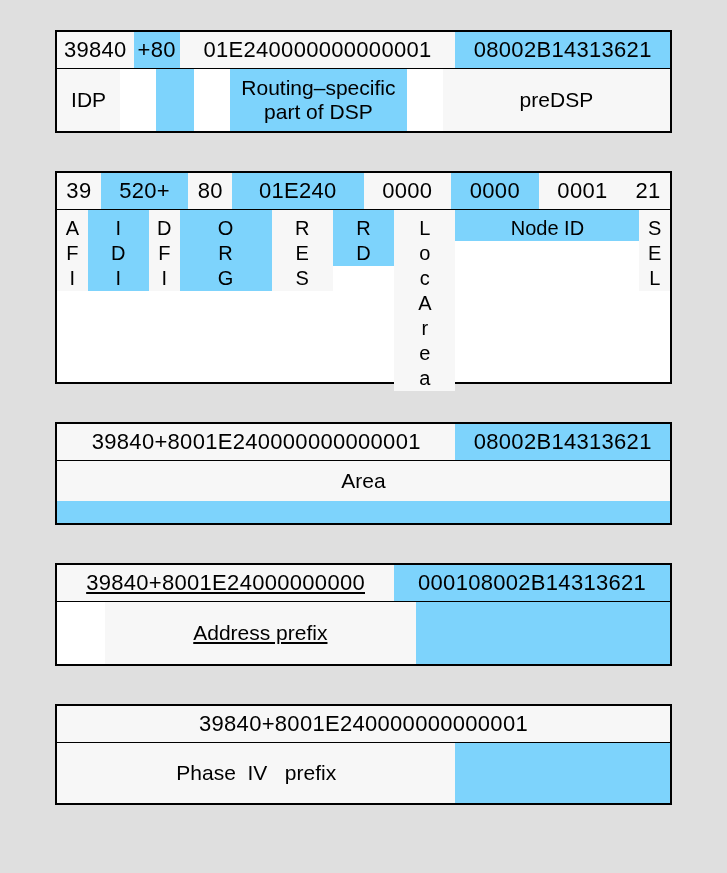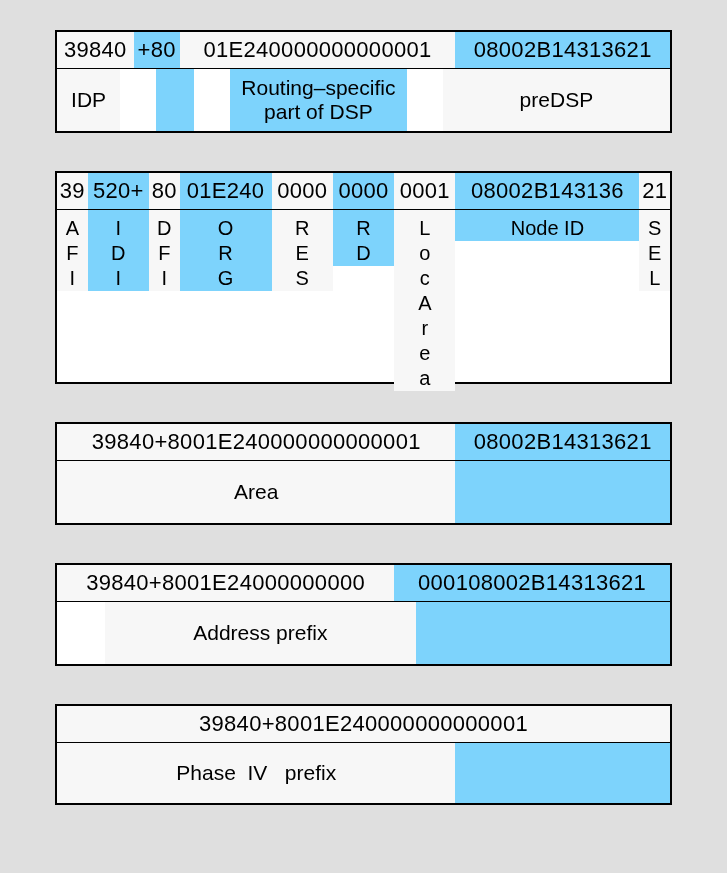--- a/index.html
+++ b/index.html
@@ -66,24 +66,24 @@
   .b2 .c7 { flex: 4 0 0; }
   .b2 .c8 { flex: 12 0 0; }
   .b2 .c9 { flex: 2 0 0; }
   .b2 .labrow { height: 172px; align-items: flex-start; }
   .b2 .labcell { align-items: flex-start; padding-top: 6px; font-size: 20px; line-height: 1.25; }
   .vert { display:flex; flex-direction:column; align-items:center; }
 
   
   .b3 .c1 { flex: 26 0 0; }
   .b3 .c2 { flex: 14 0 0; }
-  .b3 .labrow { height: 62px; }
-
-  
-  .b4 .c1 { flex: 22 0 0; }
+  .b3 .labrow { height: 62px; flex-direction: column; }
+
+  
+  .b4 .c1 { flex: 22 0 0; text-decoration: underline; }
   .b4 .c2 { flex: 18 0 0; }
   .b4 .labrow { height: 62px; padding-left: 48px; }
 
   
   .b5 .c1 { flex: 26 0 0; }
   .b5 .c2 { flex: 14 0 0; }
   .b5 .labrow { height: 50px; }
 
 </style>
 </head>
@@ -109,21 +109,20 @@
 
   <div class="block b2">
     <div class="row hexrow">
       <div class="hexcell light c1">39</div>
       <div class="hexcell grey  c2">520+</div>
       <div class="hexcell light c3">80</div>
       <div class="hexcell grey  c4">01E240</div>
       <div class="hexcell light c5">0000</div>
       <div class="hexcell grey  c6">0000</div>
       <div class="hexcell light c7">0001</div>
-      <div class="hexcell grey  c8">08002B143136</div>
       <div class="hexcell light c9">21</div>
     </div>
     <div class="row labrow">
       <div class="labcell light c1">
           <span class="vert">
             <span>A</span>
             <span>F</span>
             <span>I</span>
           </span>
         </div>

